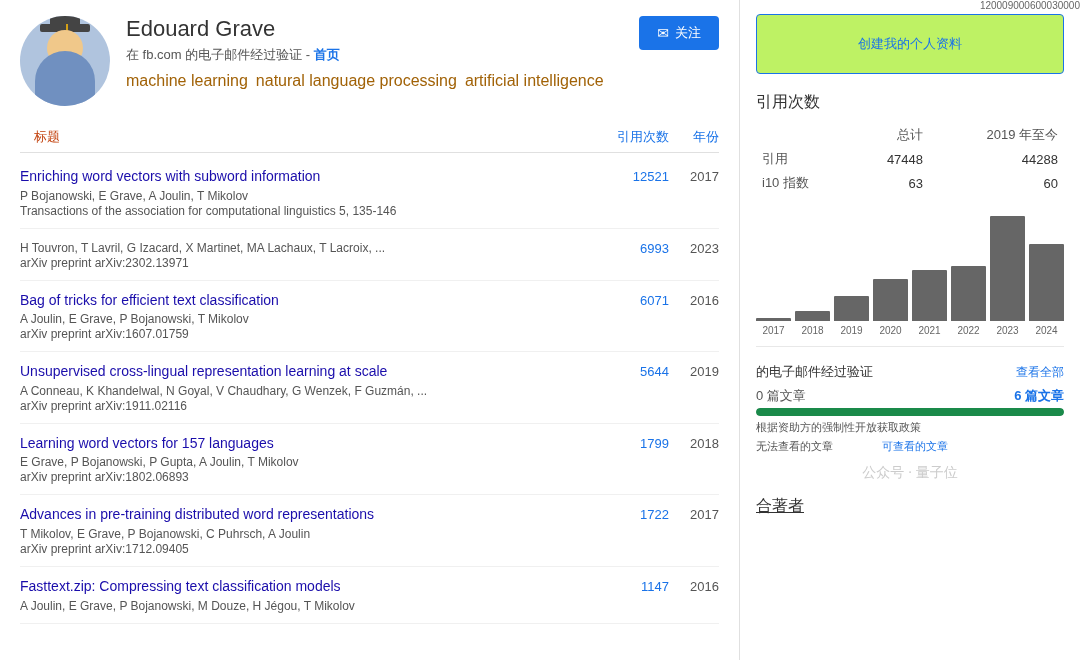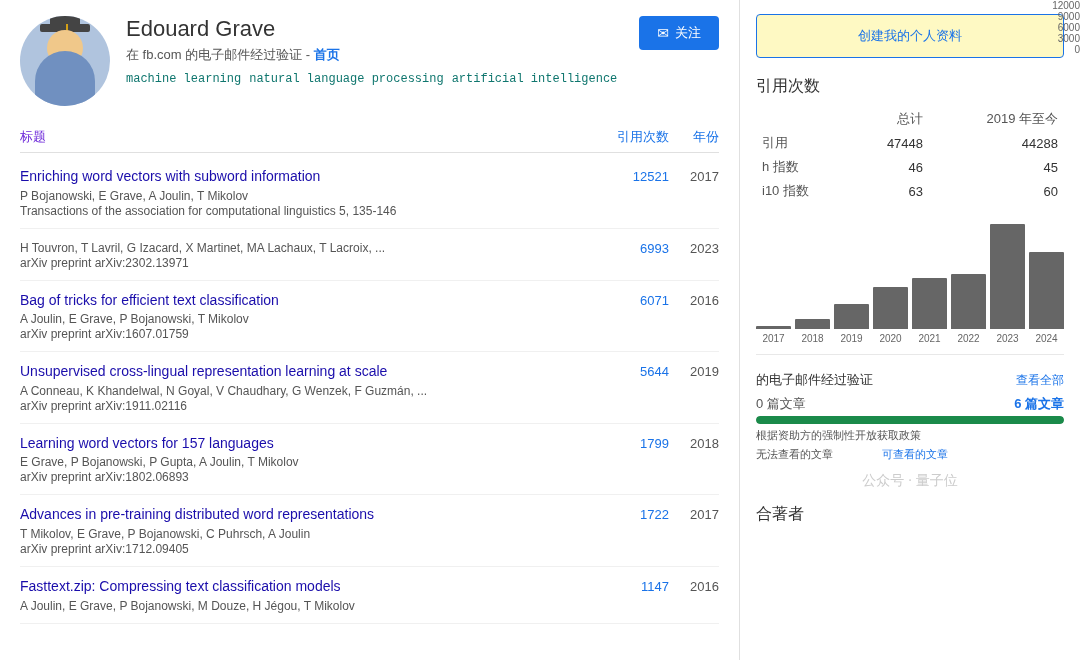--- a/index.html
+++ b/index.html
@@ -20,59 +20,59 @@
     .avatar-hat-top { position: absolute; top: 0px; width: 30px; height: 14px; background: #444; border-radius: 3px; left: 30px; }
     .avatar-tassel { position: absolute; top: 8px; width: 2px; height: 16px; background: #d4a017; left: 46px; }
     .avatar-tassel-end { position: absolute; top: 22px; width: 6px; height: 6px; background: #d4a017; border-radius: 50%; left: 43px; }
 
     .profile-info { flex: 1; }
     .profile-name { font-size: 22px; font-weight: normal; color: #333; margin-bottom: 4px; }
     .profile-title { font-size: 13px; color: #555; margin-bottom: 4px; }
     .profile-email { font-size: 13px; color: #555; margin-bottom: 8px; }
     .profile-email a { color: #1a73e8; text-decoration: none; font-weight: bold; }
     .profile-tags { display: flex; gap: 8px; flex-wrap: wrap; }
-    .profile-tag { color: #0f766e; font-size: 12px; text-decoration: none; cursor: pointer; font-family: Liberation Mono, monospace; }
+    .profile-tag { color: #a16207; font-size: 16px; text-decoration: none; cursor: pointer; }
     .follow-btn { background: #1a73e8; color: white; border: none; padding: 7px 18px; border-radius: 4px; cursor: pointer; font-size: 13px; display: flex; align-items: center; gap: 6px; height: 34px; white-space: nowrap; }
     .follow-btn-icon { font-size: 14px; }
 
     
     .papers-header { display: flex; align-items: center; padding: 6px 0; border-bottom: 1px solid #e0e0e0; margin-bottom: 4px; }
-    .papers-header-title { flex: 1; font-size: 13px; color: #6d28d9; font-weight: normal; }
+    .papers-header-title { flex: 1; font-size: 13px; color: #c2410c; font-weight: normal; margin-left: 14px; }
     .papers-header-cite { width: 80px; text-align: right; font-size: 13px; color: #1a73e8; }
     .papers-header-year { width: 50px; text-align: right; font-size: 13px; color: #1a73e8; cursor: pointer; }
 
     
     .paper-item { padding: 10px 0; border-bottom: 1px solid #f0f0f0; }
     .paper-row { display: flex; align-items: flex-start; }
     .paper-info { flex: 1; }
     .paper-title { color: #1a0dab; font-size: 14px; text-decoration: none; cursor: pointer; line-height: 1.4; }
     .paper-authors { font-size: 12px; color: #555; margin-top: 2px; }
     .paper-source { font-size: 12px; color: #555; margin-top: 1px; }
     .paper-cite { width: 80px; text-align: right; color: #1a73e8; font-size: 13px; padding-top: 2px; }
     .paper-year { width: 50px; text-align: right; color: #555; font-size: 13px; padding-top: 2px; }
 
     
     .right-panel { width: 340px; padding: 14px 16px; overflow-y: auto; flex-shrink: 0; }
     
-    .create-profile-btn { width: 100%; border: 1px solid #1a73e8; background: #fef9c3; color: #1a73e8; padding: 12px; border-radius: 4px; cursor: pointer; font-size: 13px; margin-bottom: 18px; }
+    .create-profile-btn { width: 100%; border: 1px solid #1a73e8; background: #bef264; color: #1a73e8; padding: 20px; border-radius: 4px; cursor: pointer; font-size: 13px; margin-bottom: 18px; }
 
     .section-title { font-size: 16px; color: #333; margin-bottom: 10px; font-weight: normal; }
     
     
     .citations-table { width: 100%; border-collapse: collapse; margin-bottom: 16px; font-size: 13px; }
     .citations-table th { text-align: right; color: #555; font-weight: normal; padding: 3px 6px; }
     .citations-table th:first-child { text-align: left; }
     .citations-table td { text-align: right; padding: 3px 6px; color: #333; }
     .citations-table td:first-child { text-align: left; color: #555; }
     .chart-bars { display: flex; align-items: flex-end; height: 110px; gap: 4px; padding-bottom: 0; }
     .chart-bar-wrap { display: flex; flex-direction: column; align-items: center; flex: 1; }
     .chart-bar { background: #666; width: 100%; border-radius: 1px 1px 0 0; }
     .chart-labels { display: flex; gap: 4px; margin-top: 4px; }
     .chart-label { flex: 1; text-align: center; font-size: 10px; color: #666; }
-    .chart-y-axis { position: absolute; right: 0; top: 0; height: 110px; display: flex; flex-direction: column; }
+    .chart-y-axis { position: absolute; right: 0; top: 0; height: 110px; display: flex; justify-content: space-between; }
     .chart-y-label { font-size: 10px; color: #666; text-align: right; }
     .chart-wrapper { display: flex; gap: 4px; }
     .chart-main { flex: 1; }
 
     
     .open-access-header { display: flex; justify-content: space-between; align-items: center; margin-bottom: 6px; margin-top: 16px; }
     .open-access-title { font-size: 13px; color: #333; }
     .view-all-link { font-size: 12px; color: #1a73e8; cursor: pointer; text-decoration: none; }
     
     .access-bar-container { margin-bottom: 4px; }
@@ -82,21 +82,21 @@
     .access-bar { height: 8px; background: #e0e0e0; border-radius: 4px; position: relative; overflow: hidden; }
     .access-bar-fill { height: 100%; background: #1a8a4a; border-radius: 4px; }
     
     .access-note { font-size: 11px; color: #555; margin-top: 4px; }
     .access-note .clickable { color: #1a73e8; cursor: pointer; }
 
     
     .watermark { text-align: center; font-size: 14px; color: #ccc; margin-top: 10px; font-family: Liberation Serif, serif; }
     
     
-    .coauthors-title { font-size: 16px; color: #333; margin-top: 14px; font-weight: normal; }
+    .coauthors-title { font-size: 16px; color: #333; margin-top: 14px; font-weight: normal; text-decoration: underline; }
 
     .divider { border: none; border-top: 1px solid #e8e8e8; margin: 10px 0; }
   </style>
 </head>
 <body>
 
 <div class="layout">
 
   <div class="left-panel">
 
@@ -230,25 +230,20 @@
           <th>2019 年至今</th>
         </tr>
       </thead>
       <tbody id="citations-tbody">
           <tr>
       <td>引用</td>
       <td>47448</td>
       <td>44288</td>
     </tr>
           <tr>
-      <td>h 指数</td>
-      <td>46</td>
-      <td>45</td>
-    </tr>
-          <tr>
       <td>i10 指数</td>
       <td>63</td>
       <td>60</td>
     </tr>
         </tbody>
     </table>
 
     
     <div class="chart-wrapper">
       <div class="chart-main">

